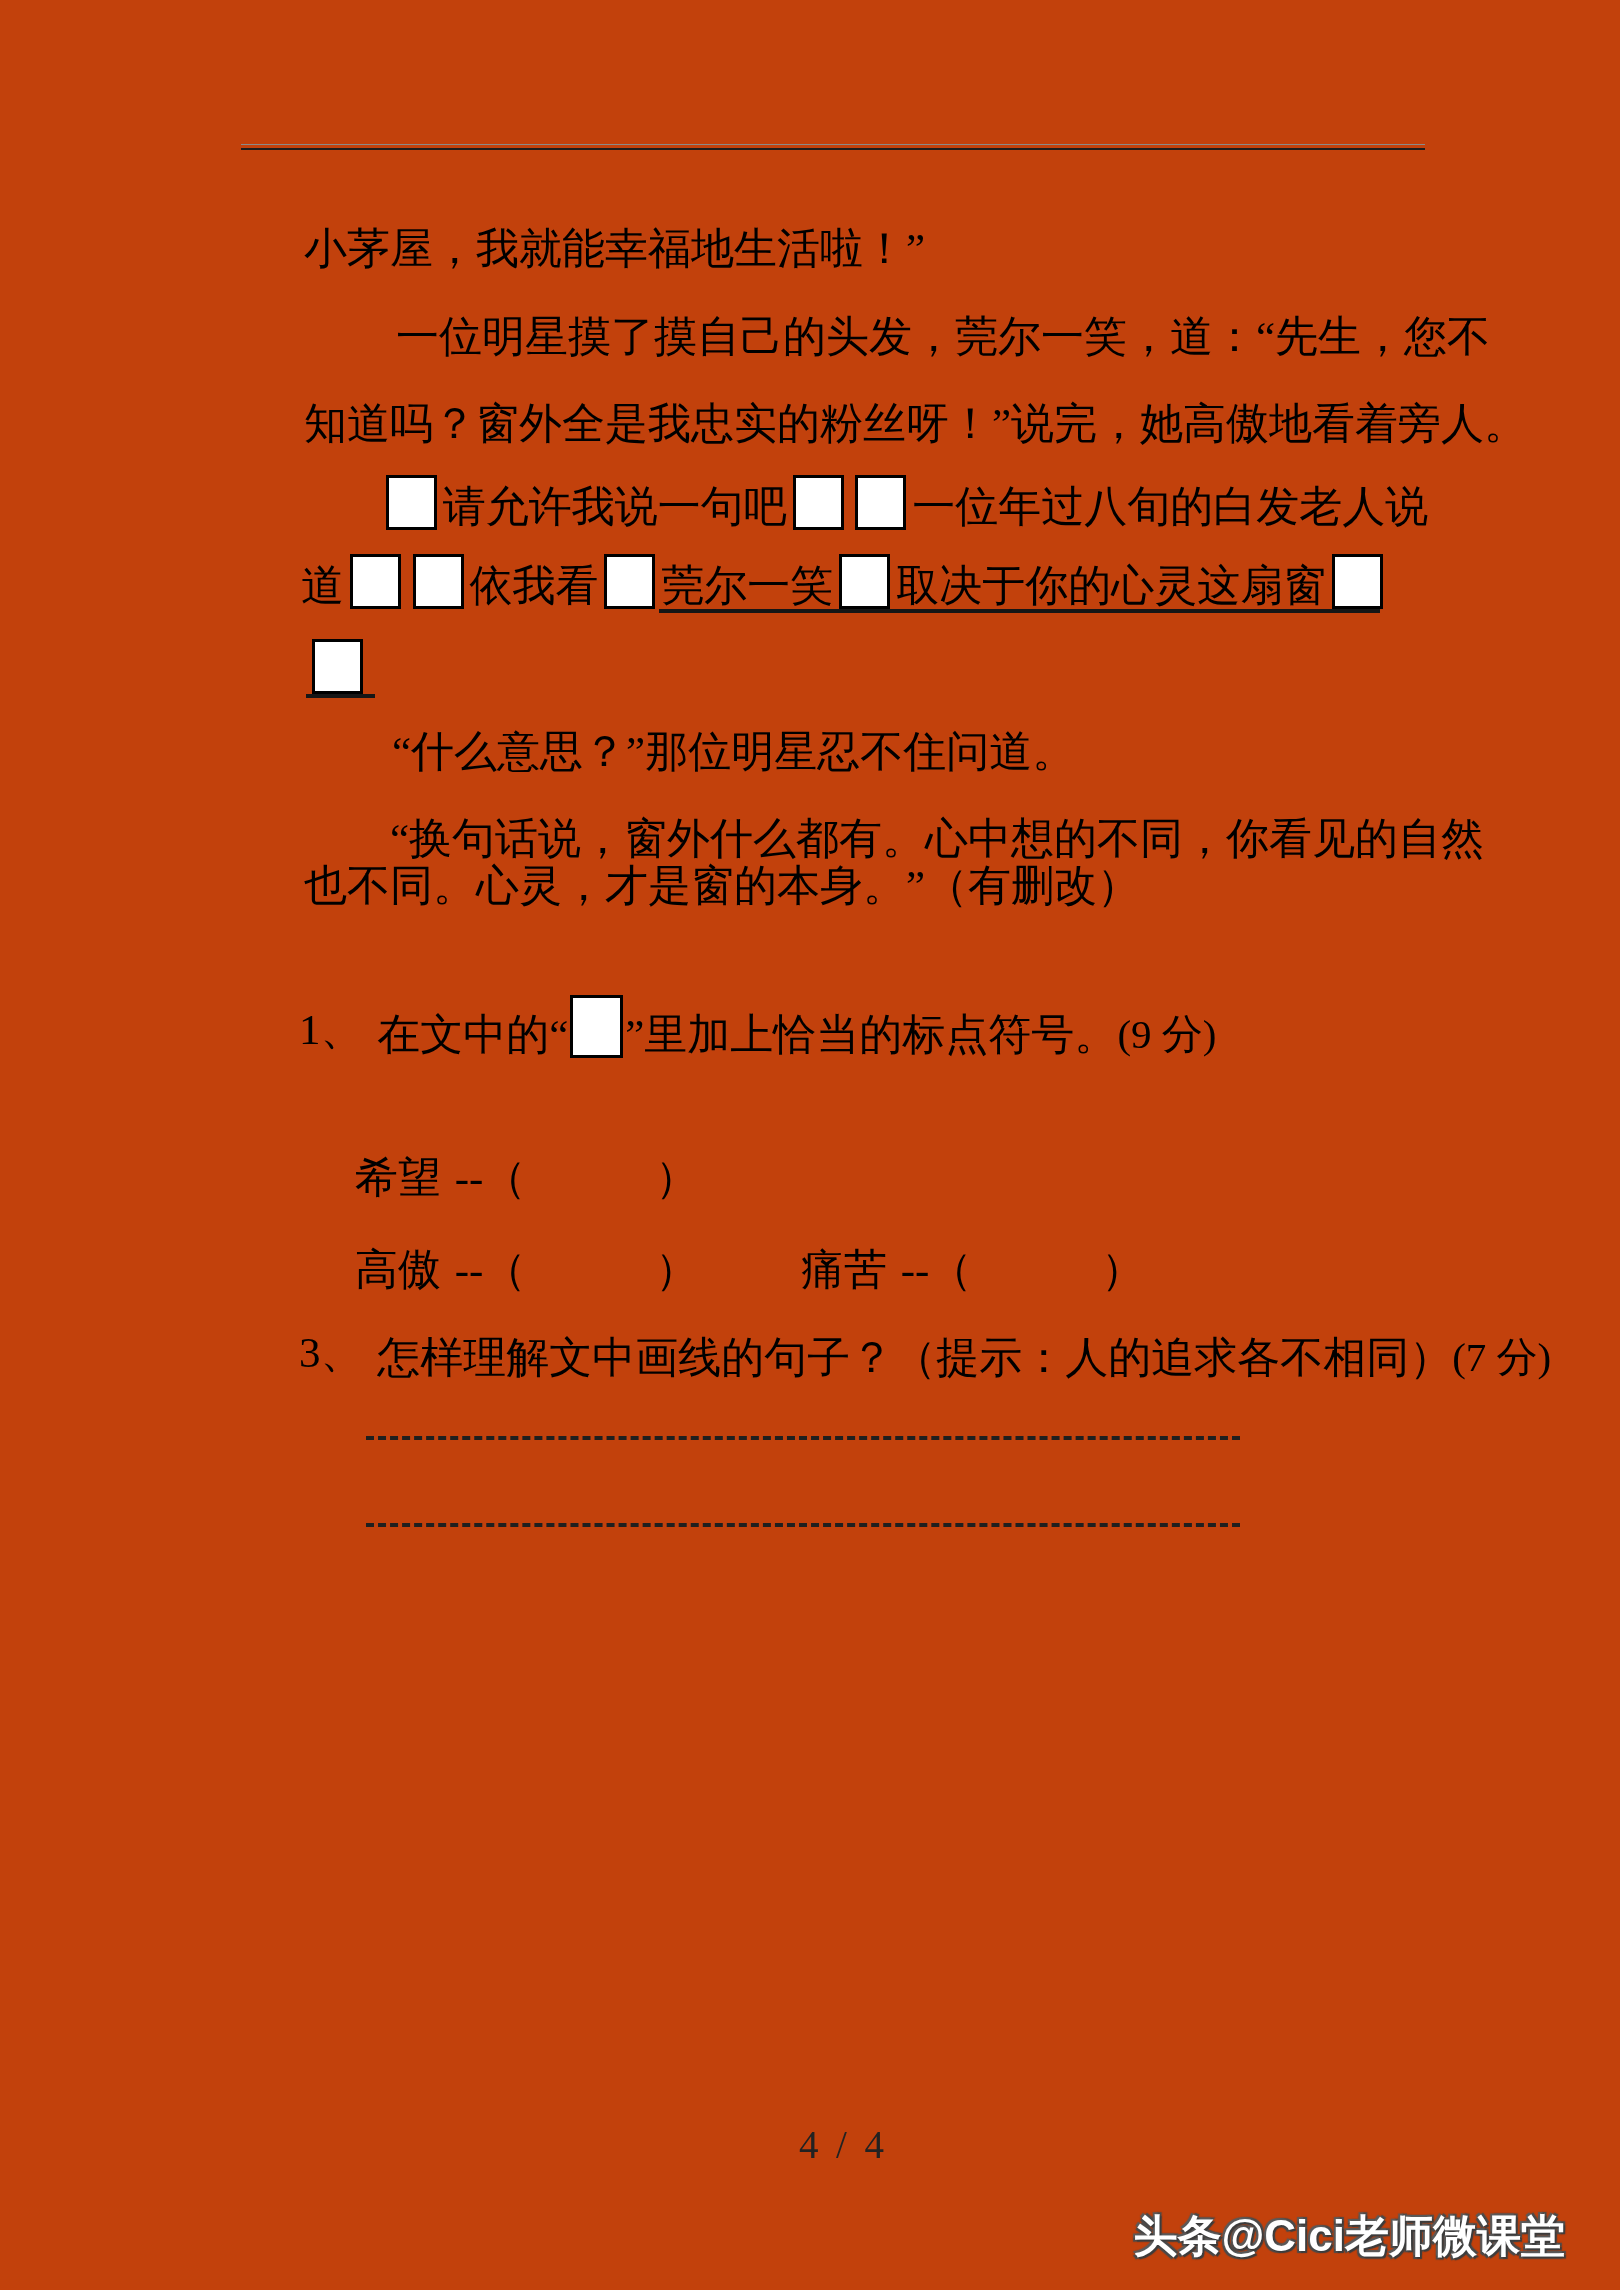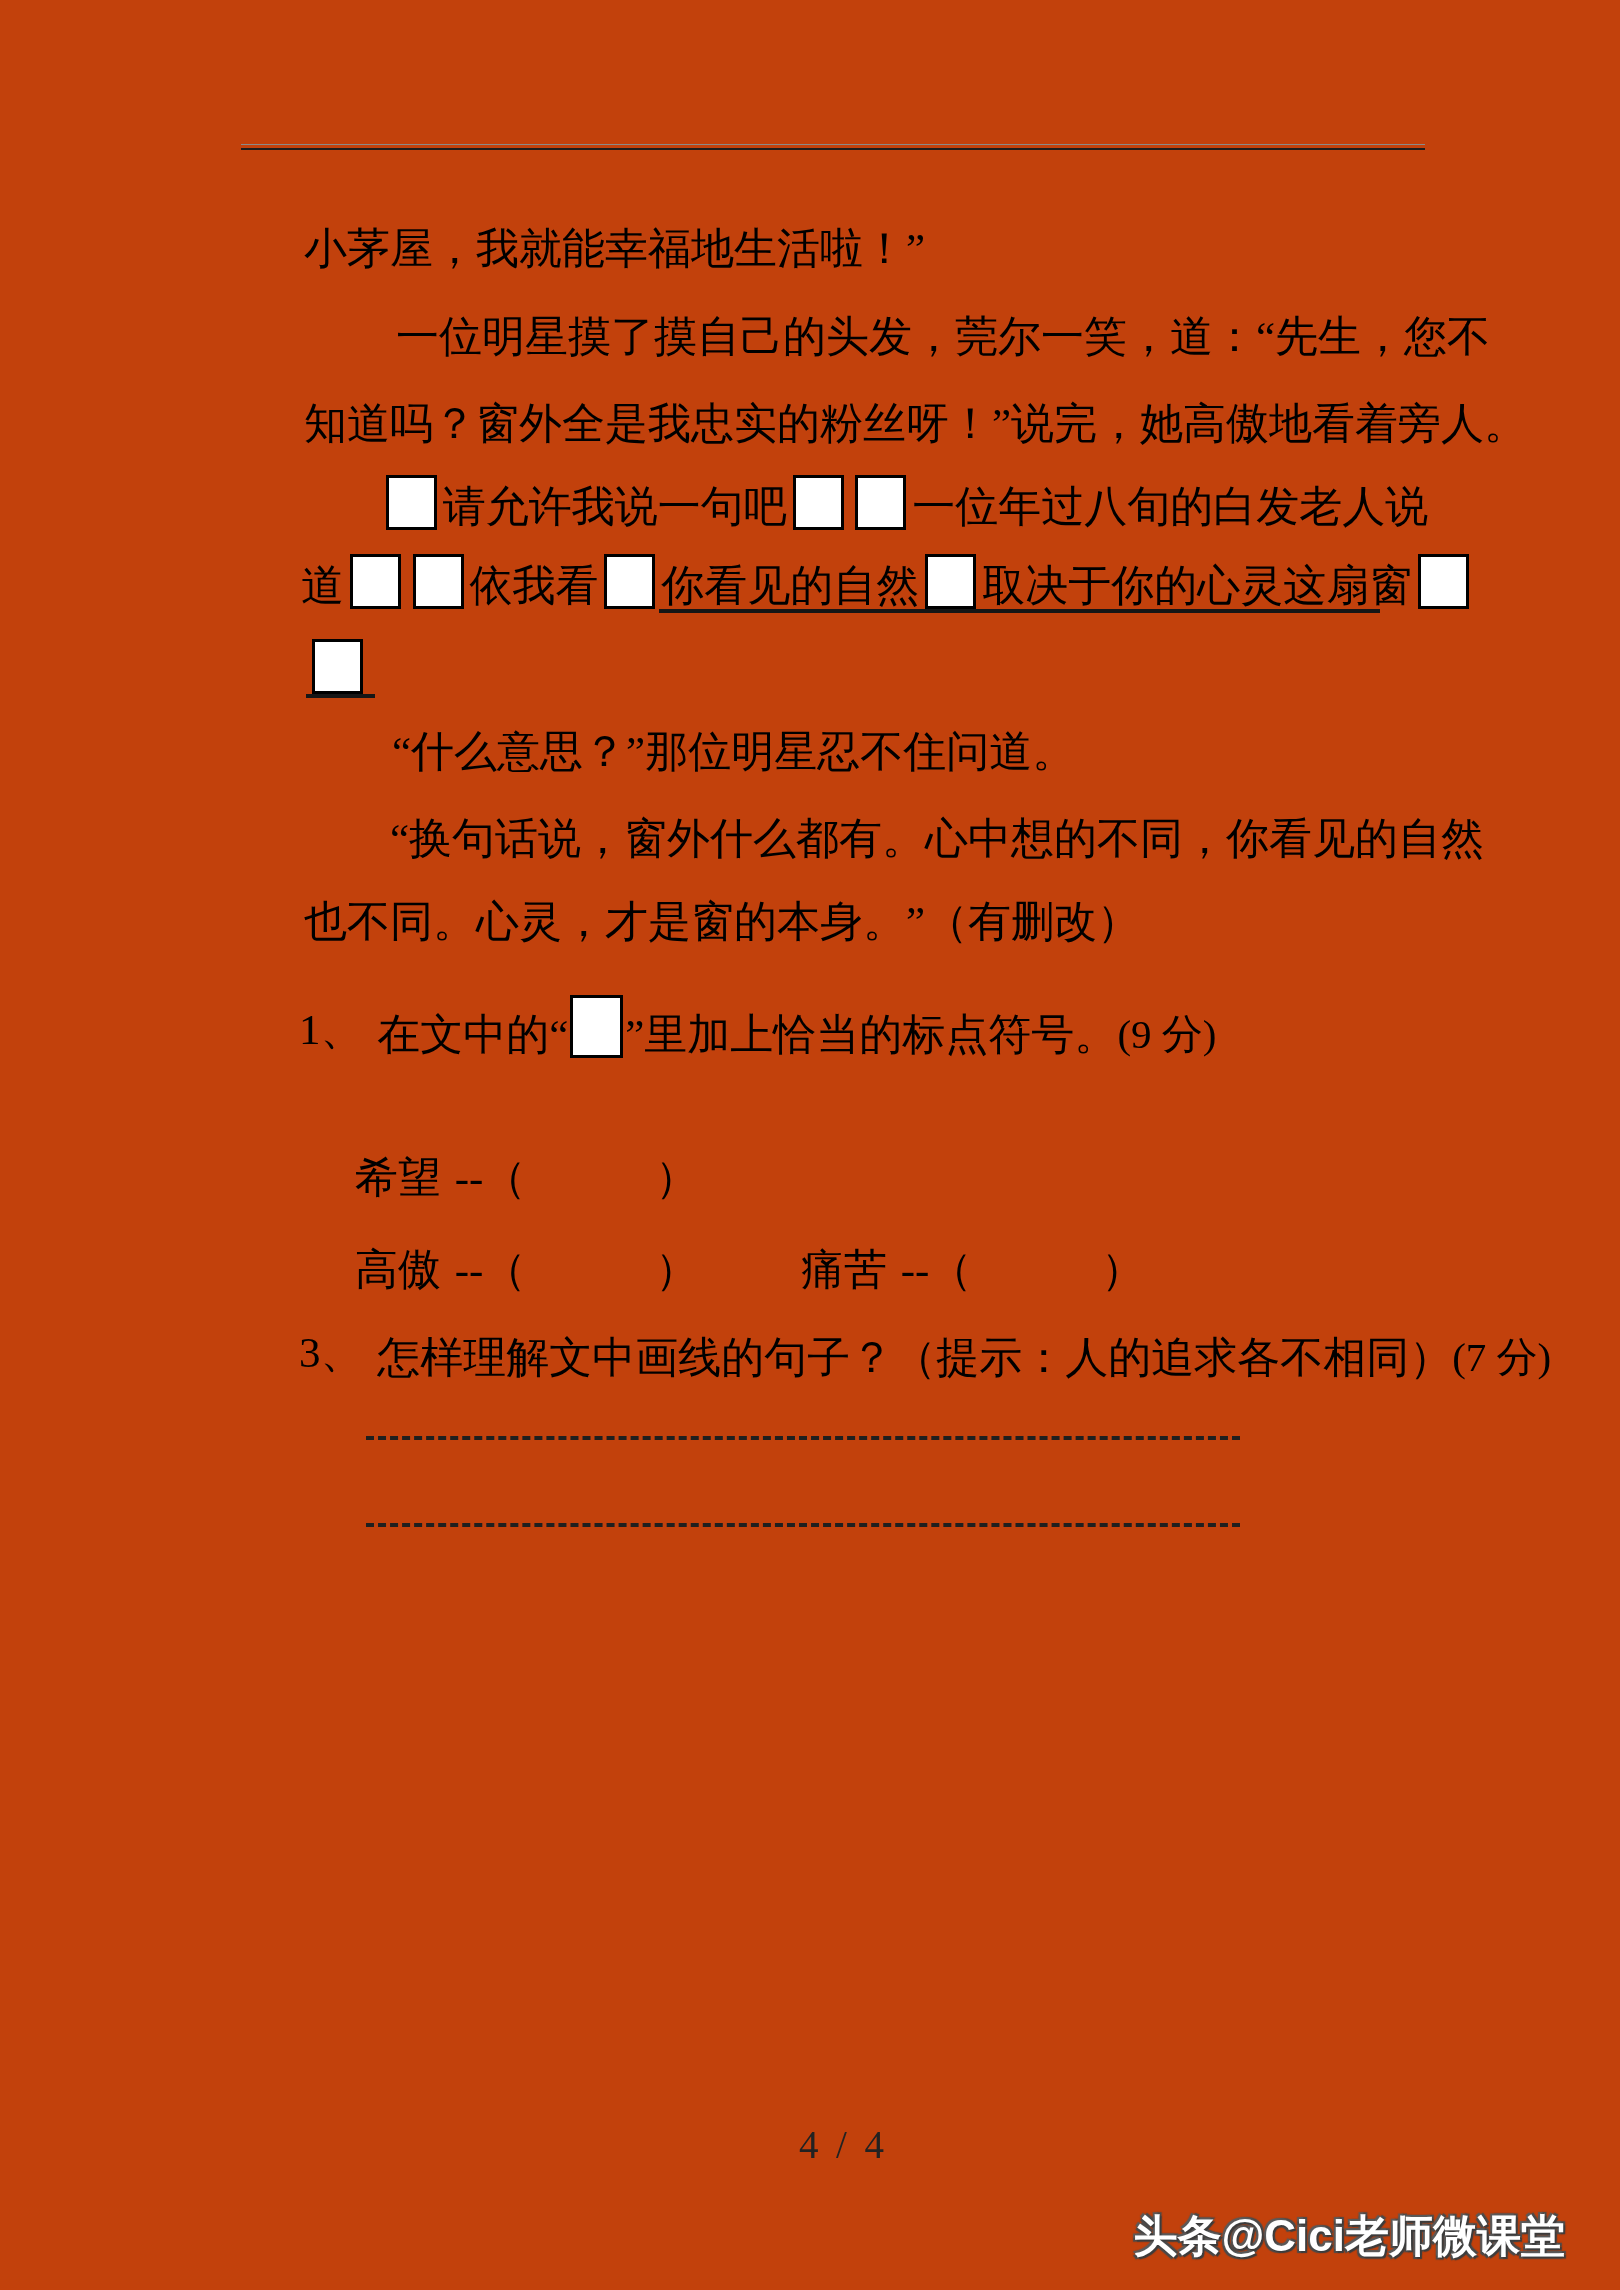--- a/index.html
+++ b/index.html
@@ -86,36 +86,36 @@
 
   <div class="tline" style="left:304px;top:390px;">
     <span class="seg">知道吗？窗外全是我忠实的粉丝呀！”说完，她高傲地看着旁人。</span>
   </div>
 
   <div class="tline" style="left:380px;top:473px;">
     <span class="pbox"></span><span class="seg">请允许我说一句吧</span><span class="pbox"></span><span class="pbox"></span><span class="seg">一位年过八旬的白发老人说</span>
   </div>
 
   <div class="tline" style="left:301px;top:552px;">
-    <span class="seg">道</span><span class="pbox"></span><span class="pbox"></span><span class="seg">依我看</span><span class="pbox"></span><span class="seg">你看见的自然</span><span class="pbox"></span><span class="seg">取决于你的心灵这扇窗</span><span class="pbox"></span>
+    <span class="seg">道</span><span class="pbox"></span><span class="pbox"></span><span class="seg">依我看</span><span class="pbox"></span><span class="seg">莞尔一笑</span><span class="pbox"></span><span class="seg">取决于你的心灵这扇窗</span><span class="pbox"></span>
   </div>
   <div class="uline" style="left:659px;top:609px;width:721px;"></div>
 
   <span class="pbox alone" style="left:312px;top:639px;"></span>
   <div class="uline" style="left:306px;top:694px;width:69px;"></div>
 
   <div class="tline" style="left:392px;top:718px;">
     <span class="seg">“什么意思？”那位明星忍不住问道。</span>
   </div>
 
   <div class="tline" style="left:390px;top:805px;">
     <span class="seg">“换句话说，窗外什么都有。心中想的不同，你看见的自然</span>
   </div>
 
-  <div class="tline" style="left:304px;top:888px;">
+  <div class="tline" style="left:304px;top:852px;">
     <span class="seg">也不同。心灵，才是窗的本身。”（有删改）</span>
   </div>
 
   <div class="tline" style="left:299px;top:1001px;">
     <span class="qnum">1、</span><span class="seg">在文中的“</span><span class="pbox q1box"></span><span class="seg">”里加上恰当的标点符号。</span><span class="seg score">(9 分)</span>
   </div>
 
 
   <div class="antonym-item" style="left:355px;top:1149px;">
     <span>希望</span><span class="blank">--（　　　）</span>

